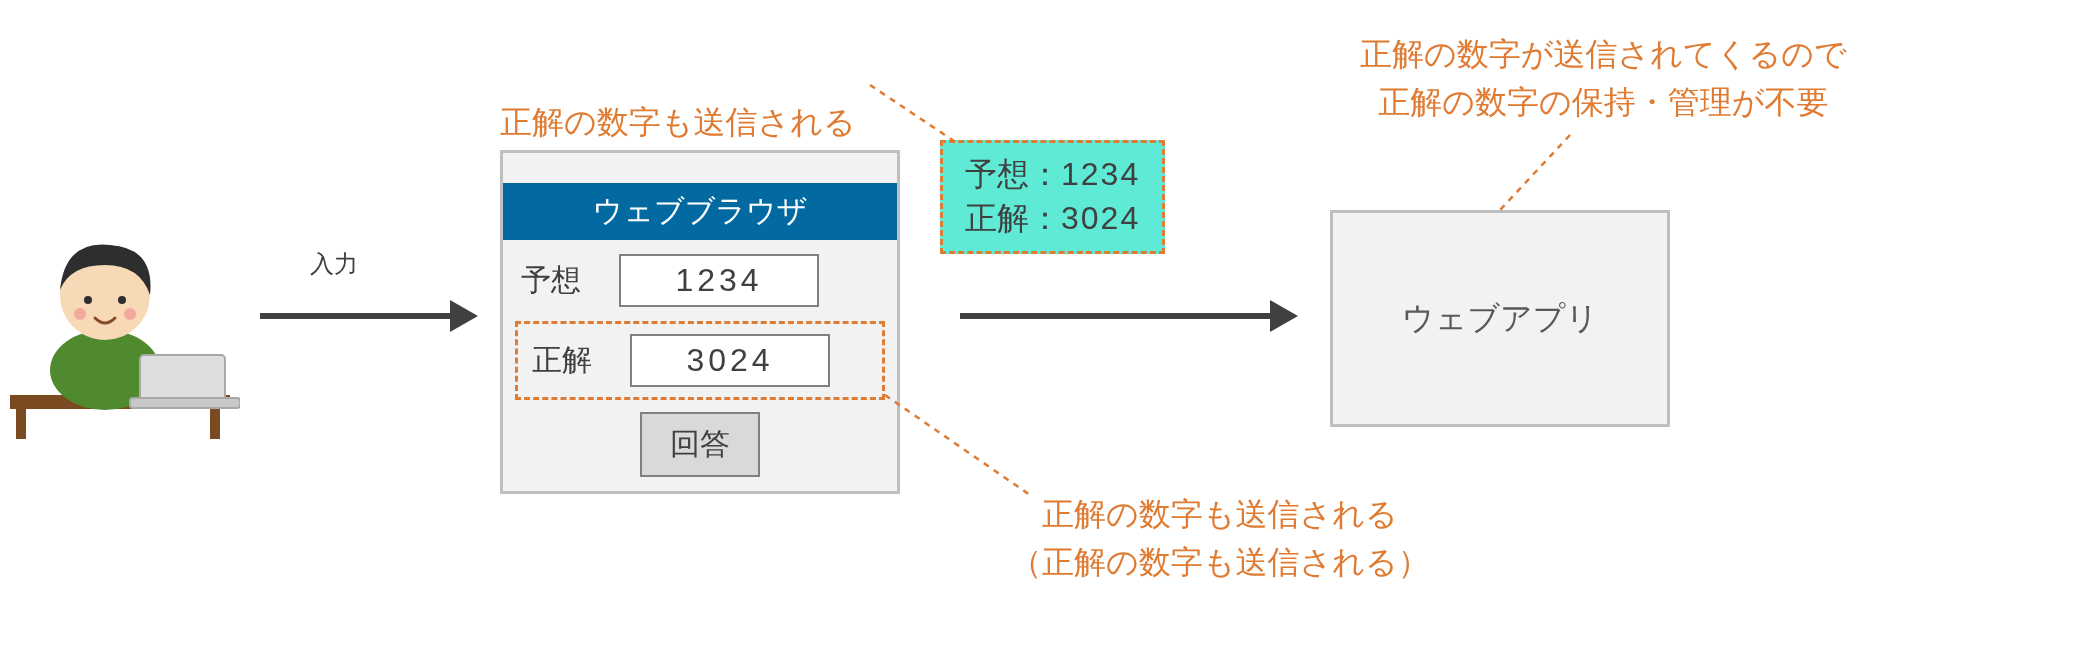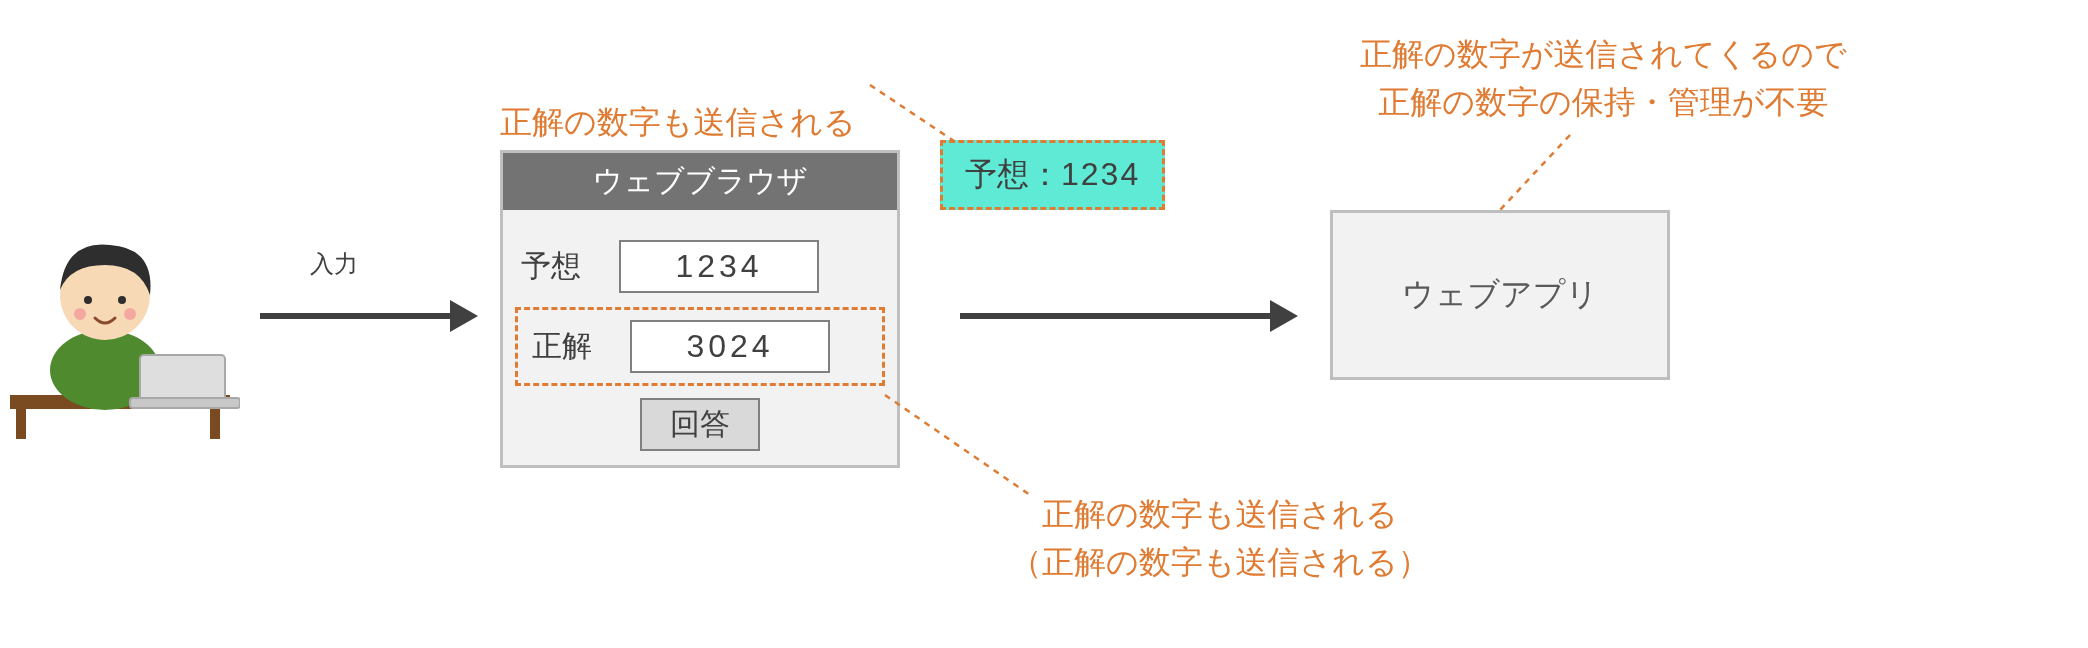--- a/index.html
+++ b/index.html
@@ -47,33 +47,33 @@
   
   .browser {
     position: absolute;
     left: 500px;
     top: 150px;
     width: 400px;
     border: 3px solid #bfbfbf;
     background: #f2f2f2;
   }
   .browser-title {
-    background: #737373;
+    background: #0369a1;
     color: #fff;
     font-size: 30px;
     text-align: center;
     padding: 8px 0;
+    margin-top: 30px;
   }
   .field-row {
     display: flex;
     align-items: center;
     gap: 18px;
     padding: 14px 18px;
     position: relative;
-    margin-top: 16px;
   }
   .field-label {
     font-size: 30px;
     color: #404040;
     width: 80px;
   }
   .field-input {
     background: #fff;
     border: 2px solid #808080;
     font-size: 32px;
@@ -87,21 +87,21 @@
   .hidden-row {
     border: 3px dashed #df7b32;
     margin: 0 12px 12px 12px;
     padding: 10px 6px 10px 14px;
   }
   .submit-btn {
     background: #d9d9d9;
     border: 2px solid #808080;
     font-size: 30px;
     color: #404040;
-    padding: 4px 28px;
+    padding: 10px 28px;
     margin: 6px auto 14px auto;
     display: block;
     cursor: pointer;
     font-family: inherit;
   }
   
   .payload {
     position: absolute;
     left: 940px;
     top: 140px;
@@ -111,21 +111,21 @@
     color: #404040;
     background: #5eead4;
   }
   .payload .num { font-family: inherit; letter-spacing: 2px; }
   
   .webapp {
     position: absolute;
     left: 1330px;
     top: 210px;
     width: 340px;
-    height: 170px;
+    height: 217px;
     border: 3px solid #bfbfbf;
     background: #f2f2f2;
     color: #595959;
     font-size: 32px;
     display: flex;
     align-items: center;
     justify-content: center;
   }
   
   .anno {
@@ -192,20 +192,23 @@
       <div class="field-label">正解</div>
       <input class="field-input" value="3024" style="">
     </div>
     <button class="submit-btn">回答</button>
   </div>
 
   <div class="payload">
     <div>
       <span>予想：</span><span class="num">1234</span>
     </div>
+    <div>
+      <span>正解：</span><span class="num">3024</span>
+    </div>
   </div>
 
   <div class="arrow" style="left:960px; top:300px;">
     <div class="arrow-line" style="width:310px;"></div>
     <div class="arrow-head"></div>
   </div>
 
   <div class="webapp">
     <span>ウェブアプリ</span>
   </div>

